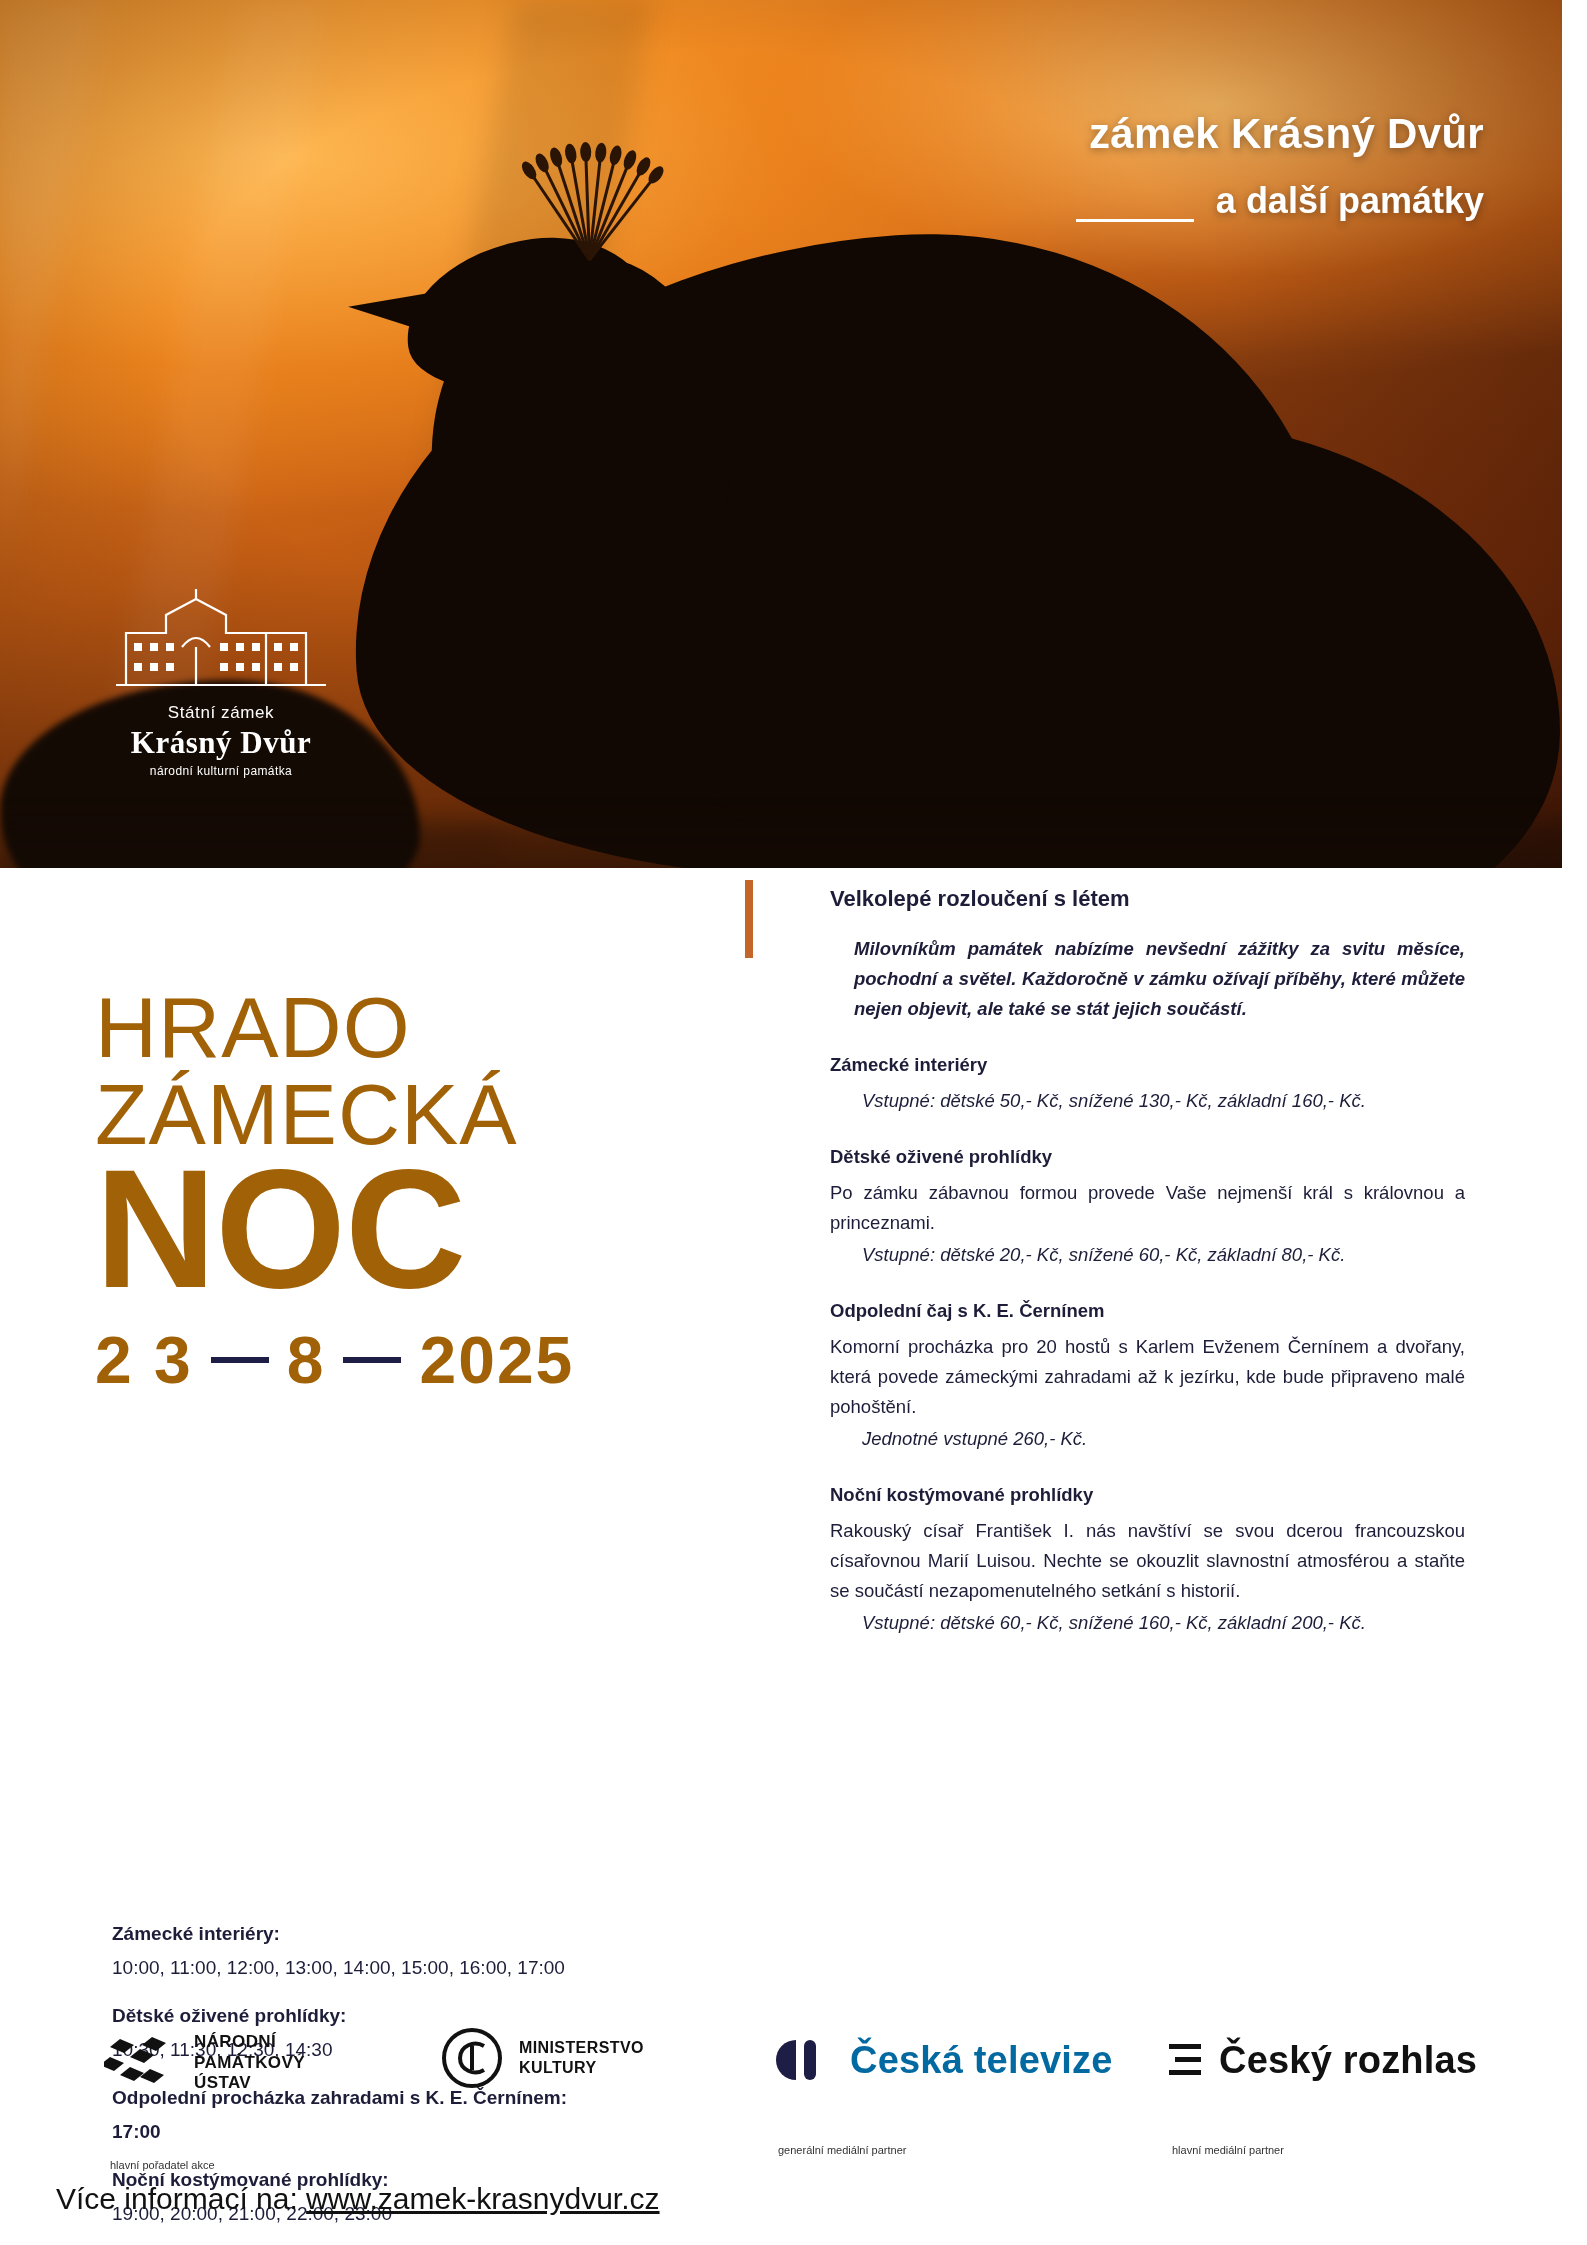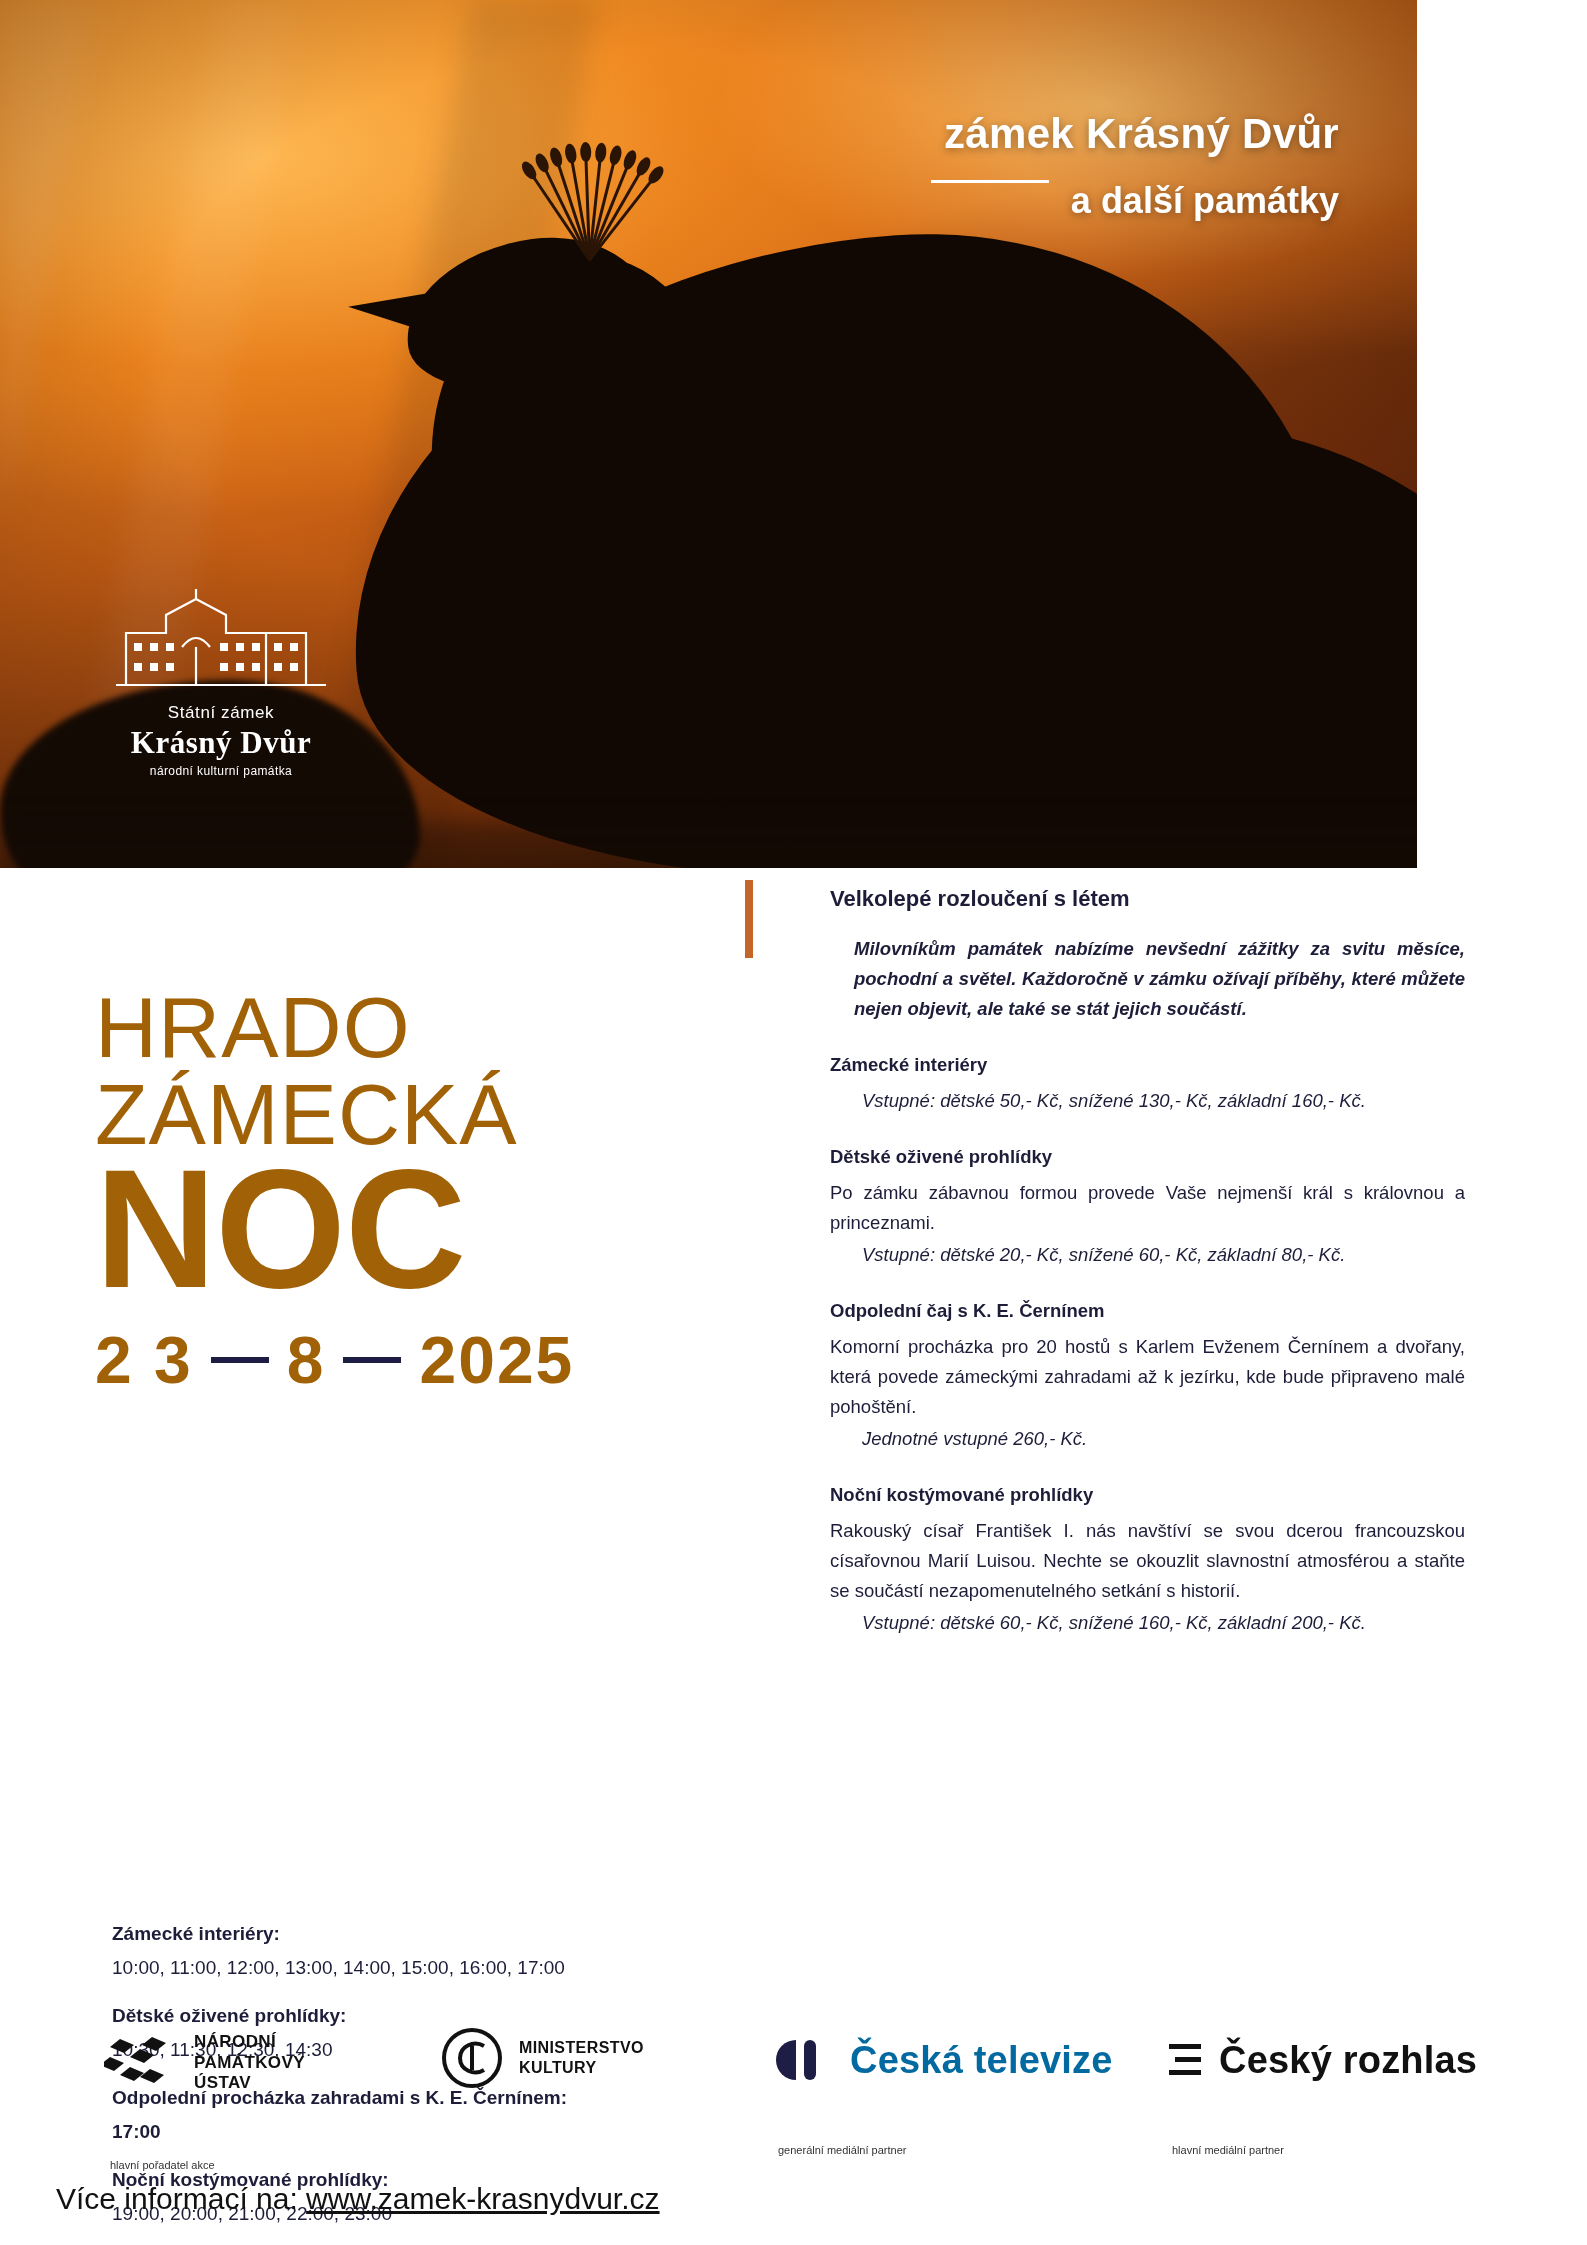--- a/index.html
+++ b/index.html
@@ -12,21 +12,21 @@
     height: 2245px;
     position: relative;
     font-family: "Liberation Sans", sans-serif;
     color: #1d1d3a;
     overflow: hidden;
   }
 
   
   .hero {
     position: relative;
-    width: 1417px;
+    width: 1562px;
     height: 868px;
     overflow: hidden;
     background: #c05a12;
   }
   .hero-bg {
     position: absolute;
     inset: 0;
     background:
       radial-gradient(ellipse 70% 55% at 18% 18%, rgba(255,186,84,0.95) 0%, rgba(245,140,30,0.55) 45%, rgba(150,60,10,0.0) 75%),
       radial-gradient(ellipse 55% 40% at 78% 12%, rgba(255,205,120,0.75) 0%, rgba(220,110,25,0.35) 50%, rgba(120,45,8,0) 80%),
@@ -171,21 +171,21 @@
     color: #ffffff;
   }
   .hero-title .line1 {
     font-size: 42px;
     font-weight: bold;
     letter-spacing: 0.3px;
     text-shadow: 0 2px 8px rgba(0,0,0,0.35);
   }
   .hero-sub-row {
     display: flex;
-    align-items: flex-start;
+    align-items: flex-end;
     justify-content: flex-end;
     gap: 22px;
     margin-top: 22px;
   }
   .hero-rule {
     display: block;
     width: 118px;
     height: 3px;
     background: #ffffff;
   }

